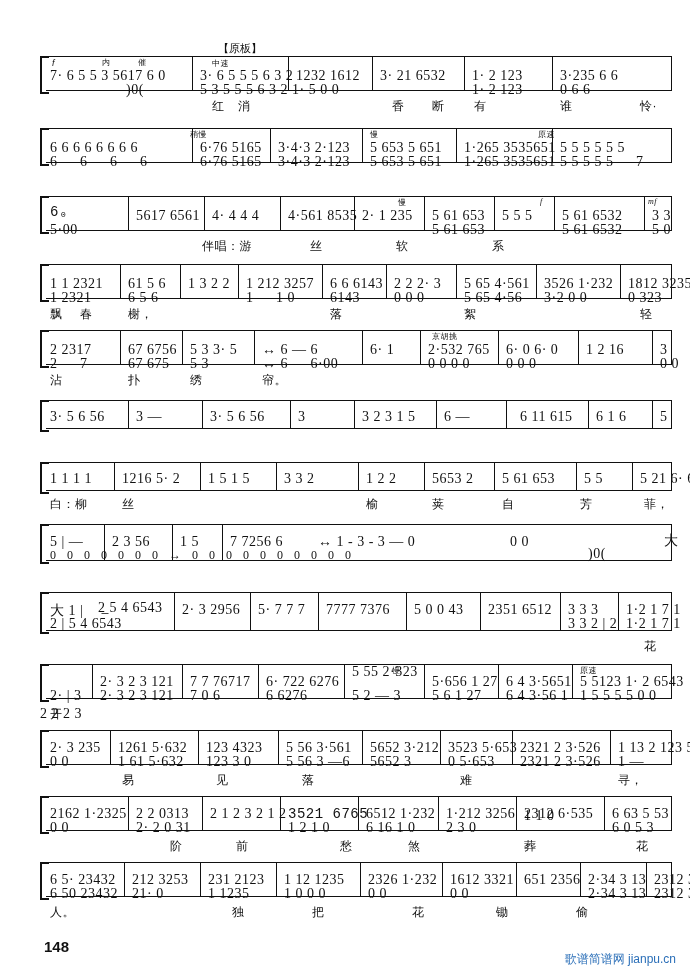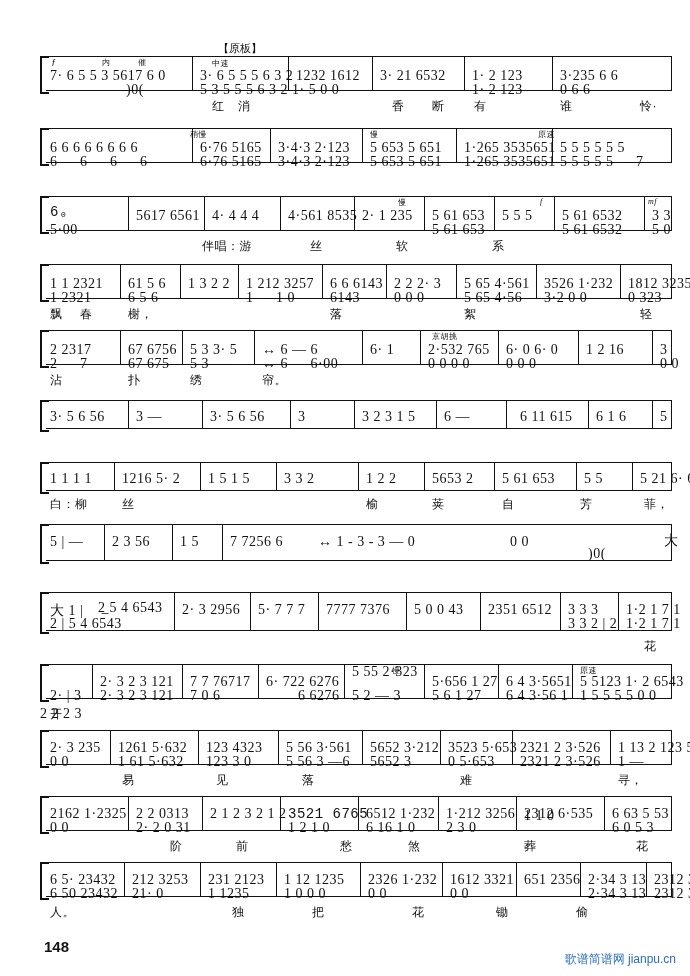--- a/index.html
+++ b/index.html
@@ -296,20 +296,21 @@
 
     <div class="cell num" style="left:10px;top:10px;">5  |   —</div>
     <div class="cell num" style="left:72px;top:10px;">2  3 56</div>
     <div class="cell num" style="left:140px;top:10px;">1 5</div>
     <div class="cell num" style="left:190px;top:10px;">7 7256 6</div>
     <div class="cell num" style="left:278px;top:10px;">↔  1 - 3 - 3 — 0</div>
     <div class="cell num" style="left:470px;top:10px;">0 0</div>
     <div class="cell num" style="left:548px;top:22px;">)0(</div>
     <div class="cell num" style="left:624px;top:8px;">大</div>
 
+    <div class="cell num" style="left:10px;top:24px;font-size:12px;letter-spacing:4px;">0   0   0   0   0   0   0   ↔ 0 0 0 0 0 0 0 0   0 0</div>
 
 
     <div class="barline" style="left:64px;height:36px;"></div>
     <div class="barline" style="left:132px;height:36px;"></div>
     <div class="barline" style="left:182px;height:36px;"></div>
     <div class="barline" style="right:0;height:36px;"></div>
   </div>
 
   <div class="sys" style="top:592px;height:64px;">
     <div class="brk" style="height:38px;"></div>
@@ -355,21 +356,21 @@
     <div class="cell num" style="left:150px;top:10px;">7 7 76717</div>
     <div class="cell num" style="left:226px;top:10px;">6· 722 6276</div>
     <div class="cell num" style="left:312px;top:0;text-align:center;">5 55 2·323</div>
     <div class="cell num" style="left:392px;top:10px;">5·656 1 27</div>
     <div class="cell num" style="left:466px;top:10px;">6 4 3·5651</div>
     <div class="cell num" style="left:540px;top:10px;">5 5123 1· 2 6543</div>
 
     <div class="cell num" style="left:10px;top:24px;">2· | 3</div>
     <div class="cell num" style="left:60px;top:24px;">2· 3 2 3 121</div>
     <div class="cell num" style="left:150px;top:24px;">7   0   6</div>
-    <div class="cell num" style="left:226px;top:24px;margin-left:32px;">6 6276</div>
+    <div class="cell num" style="left:226px;top:24px;">6 6276</div>
     <div class="cell num" style="left:312px;top:24px;">5 2 — 3</div>
     <div class="cell num" style="left:392px;top:24px;">5  6 1 27</div>
     <div class="cell num" style="left:466px;top:24px;">6 4 3·56 1</div>
     <div class="cell num" style="left:540px;top:24px;">1 5 5 5   5 0 0</div>
 
     <div class="cell lyr" style="left:10px;top:42px;">开</div>
 
     <div class="barline" style="left:52px;height:34px;"></div>
     <div class="barline" style="left:142px;height:34px;"></div>
     <div class="barline" style="left:218px;height:34px;"></div>

